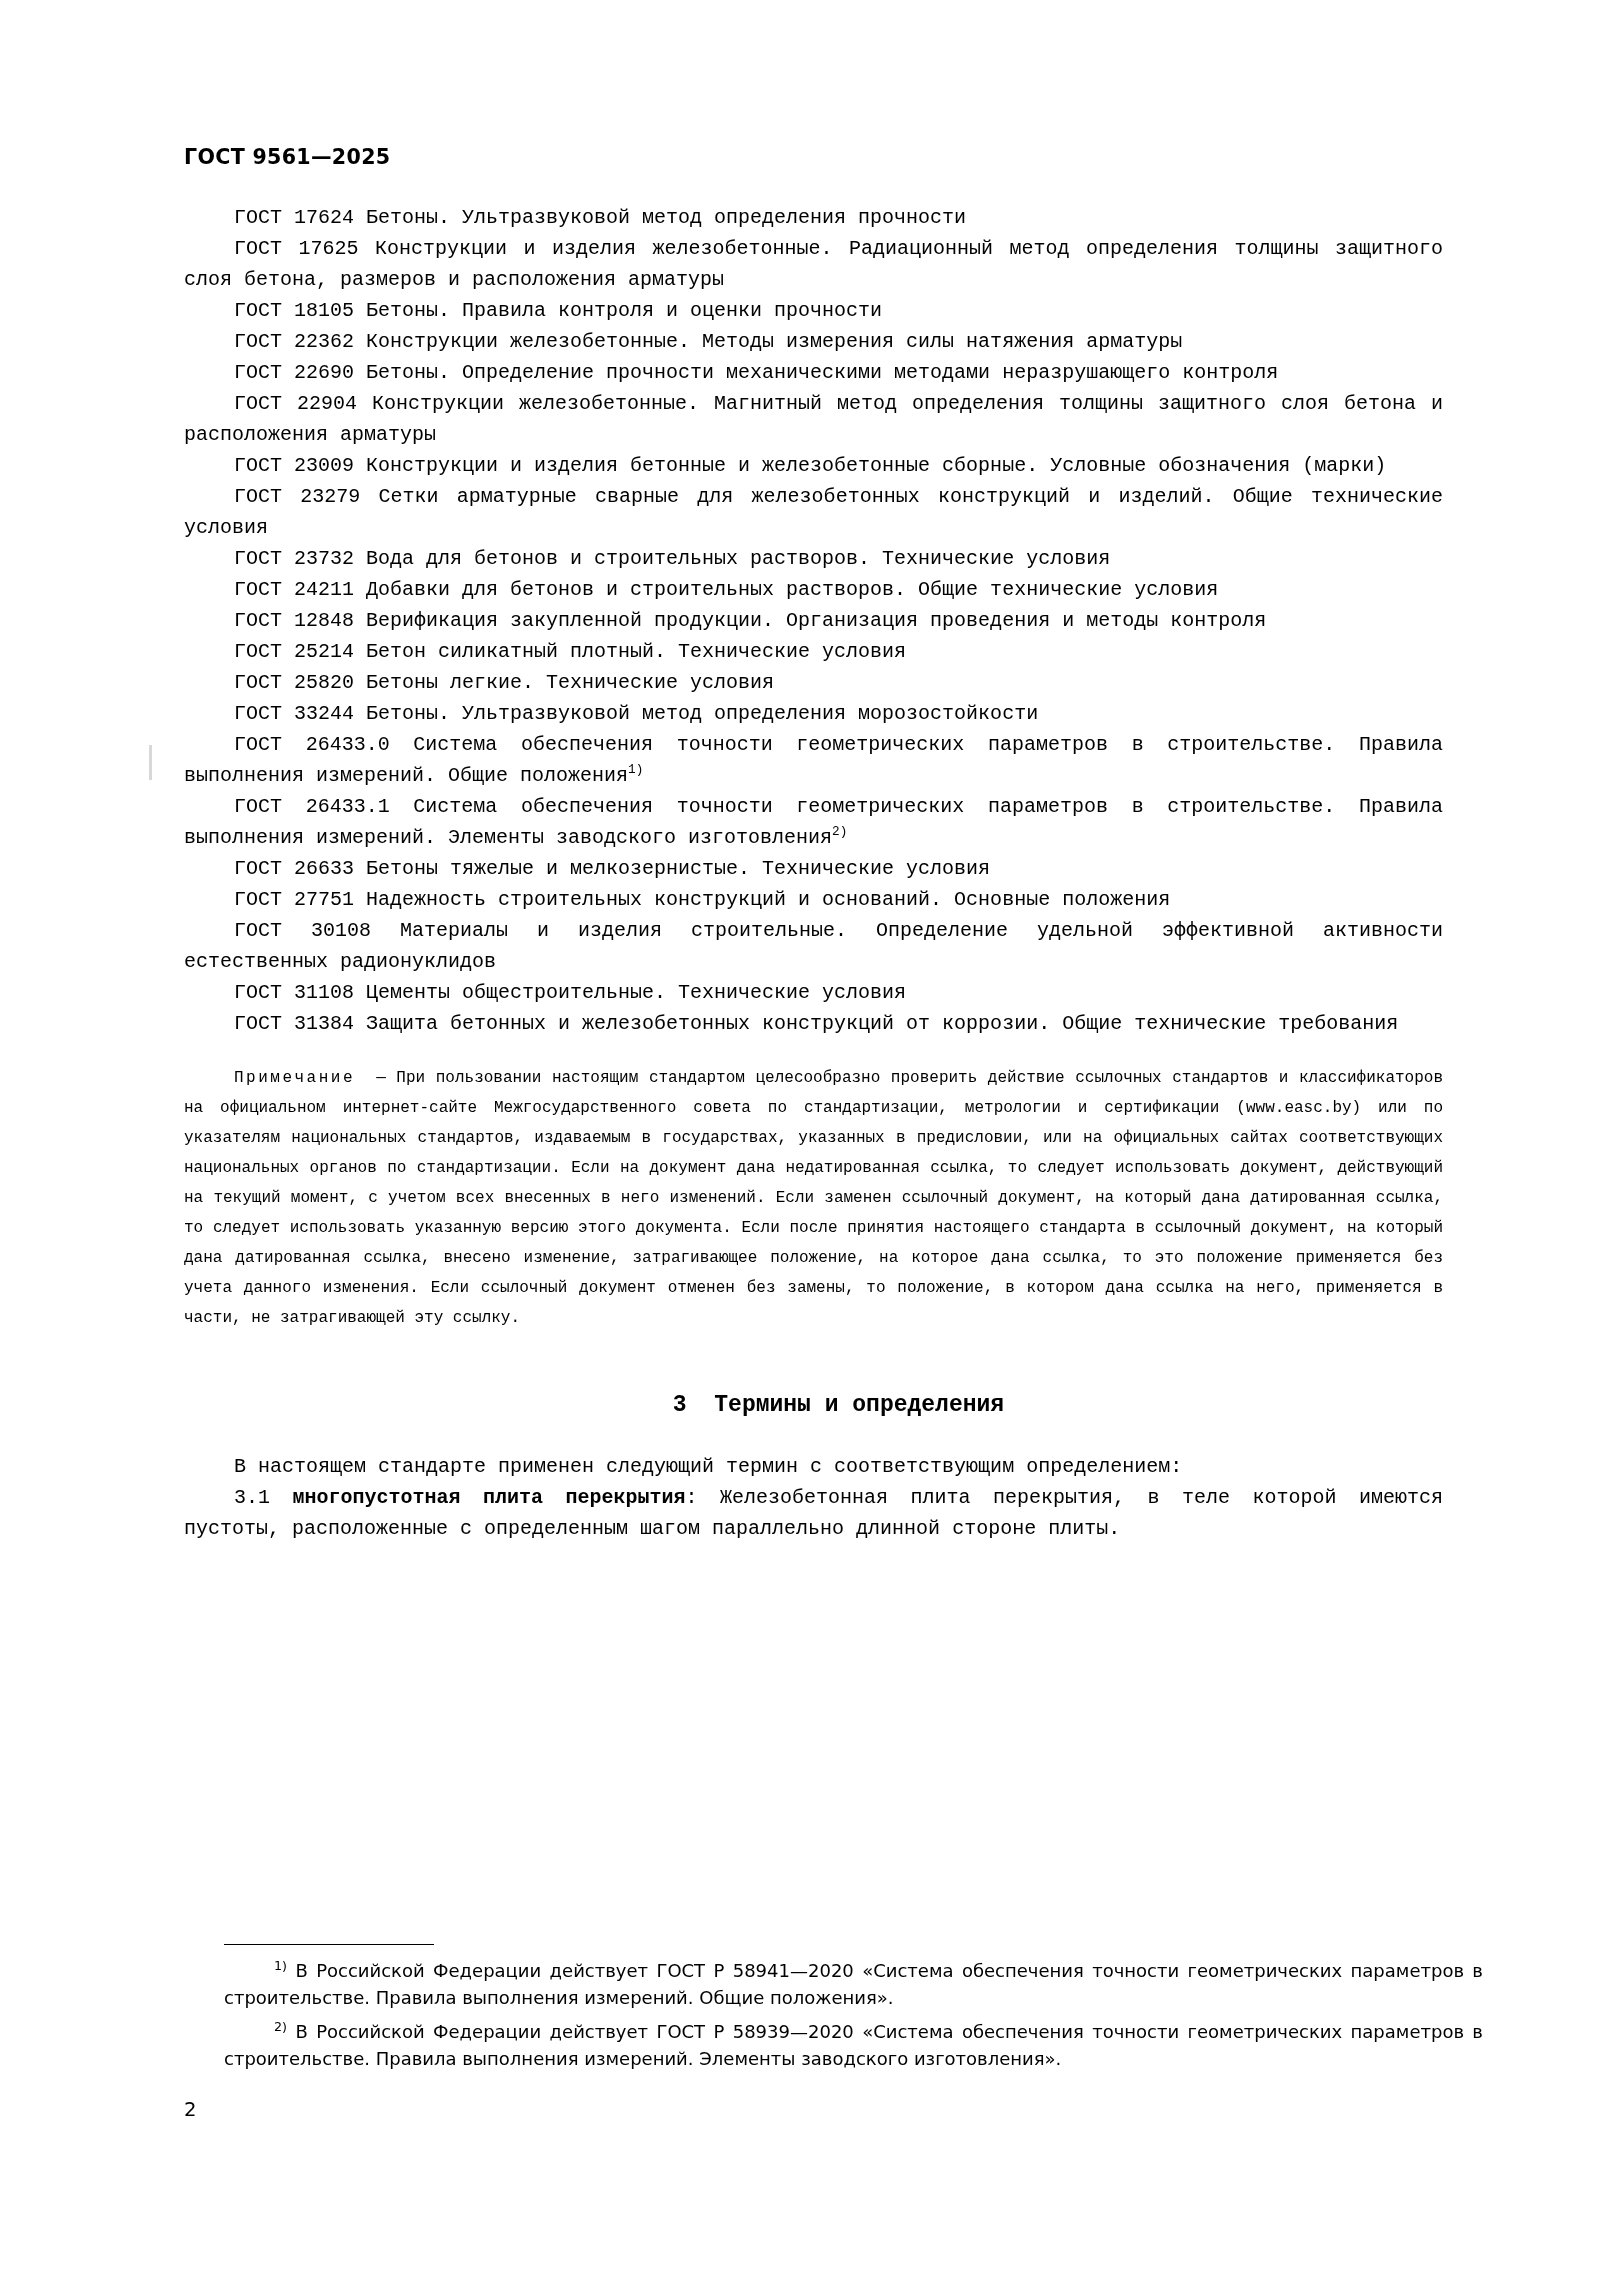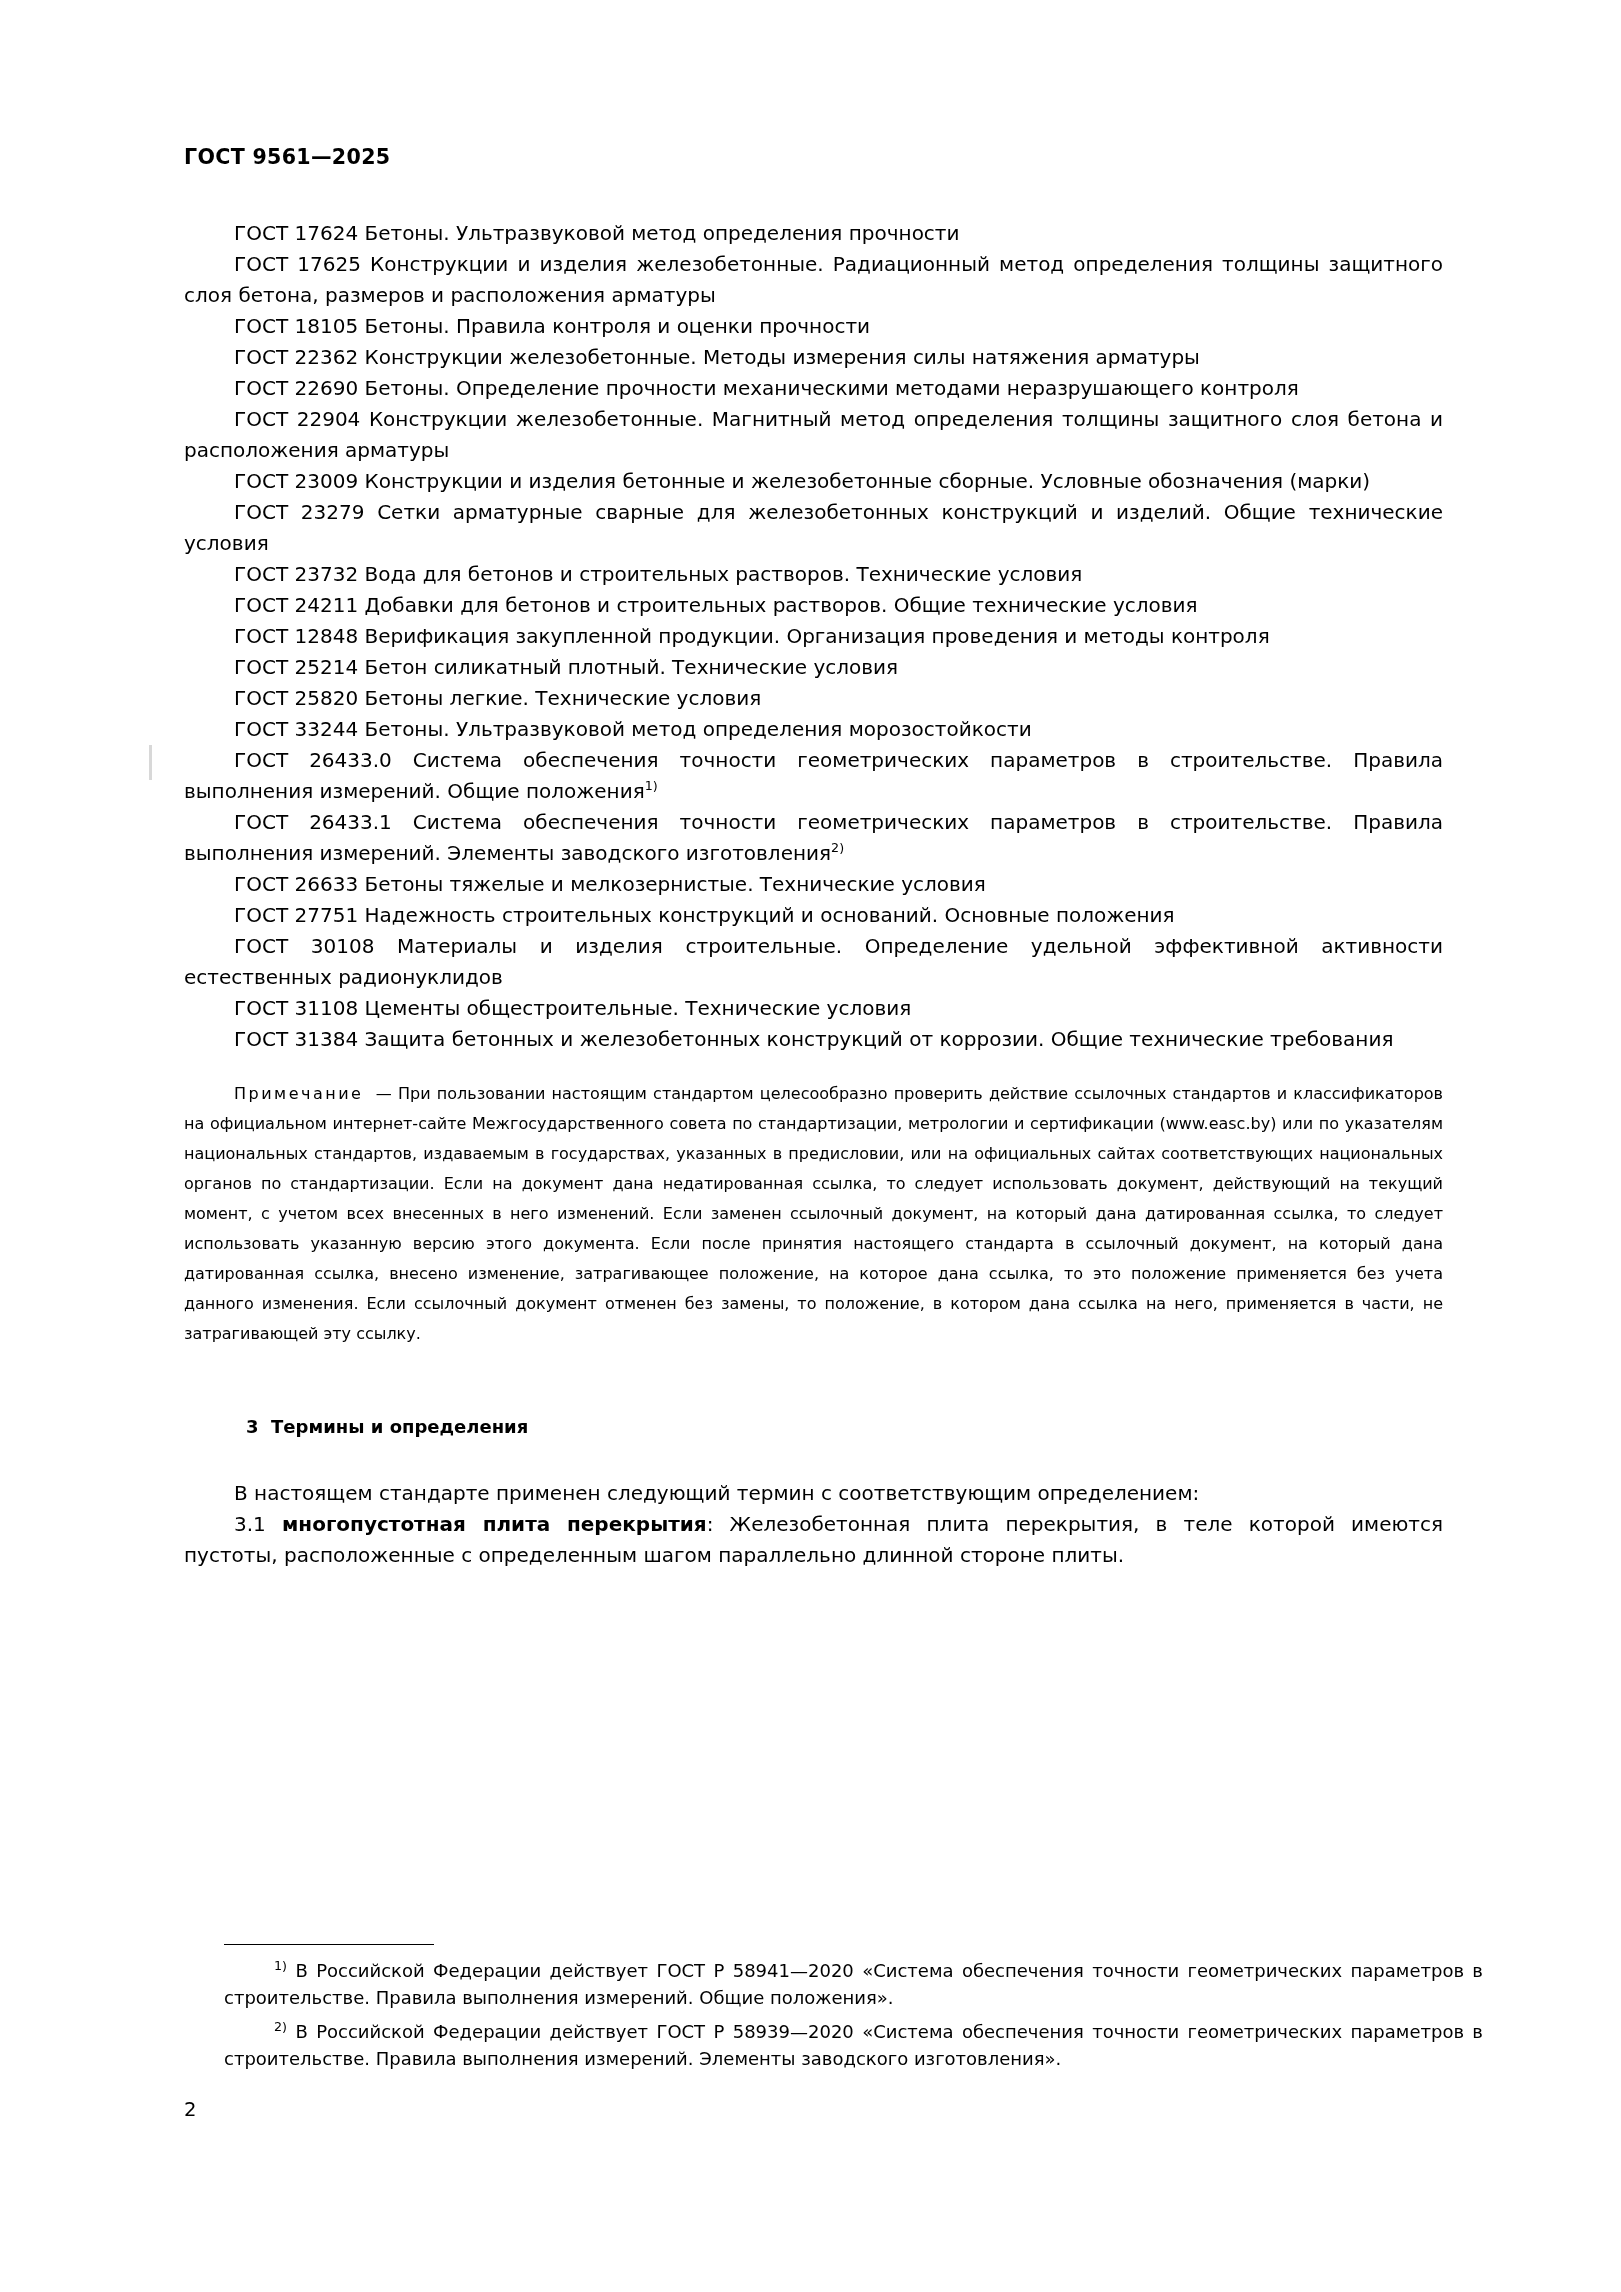--- a/index.html
+++ b/index.html
@@ -27,22 +27,23 @@
     position: absolute;
     left: 184px;
     top: 145px;
     font-size: 20.6px;
     font-weight: bold;
     letter-spacing: 0.3px;
   }
   .content {
     position: absolute;
     left: 184px;
-    top: 218px;
+    top: 202px;
     width: 1259px;
+    font-family: Liberation Mono, monospace;
   }
   .para {
     font-size: 20px;
     line-height: 31px;
     text-align: justify;
     text-justify: inter-word;
     margin: 0;
     hyphens: manual;
   }
   .para.ref {
@@ -53,24 +54,25 @@
     line-height: 30px;
     text-align: justify;
     margin: 0;
     text-indent: 50px;
   }
   .note-label {
     letter-spacing: 2.5px;
   }
   .spacer-note { height: 23.5px; }
   .section-title {
-    font-size: 18px;
+    font-size: 23px;
     font-weight: bold;
-    margin: 12px;
+    margin: 4px;
     padding-left: 50px;
+    text-align: center;
   }
   .spacer-sec-top { height: 55px; }
   .spacer-sec-bot { height: 29px; }
   sup {
     font-size: 12.7px;
     vertical-align: super;
     line-height: 0;
   }
   .bold { font-weight: bold; }
   .footnotes {

